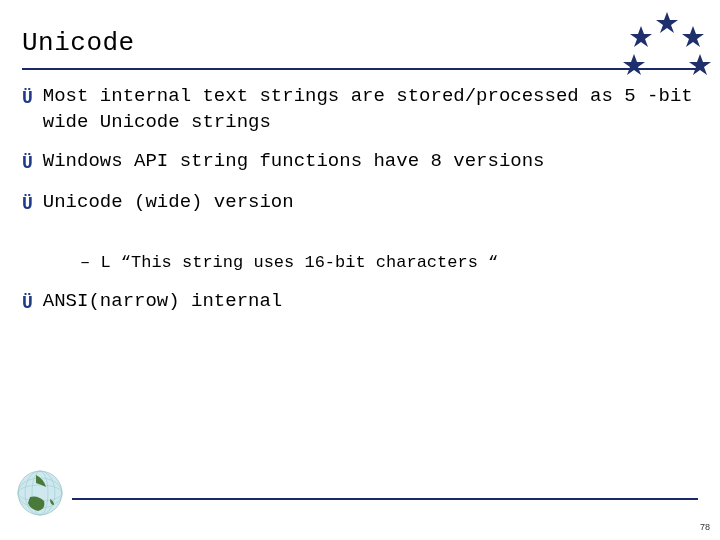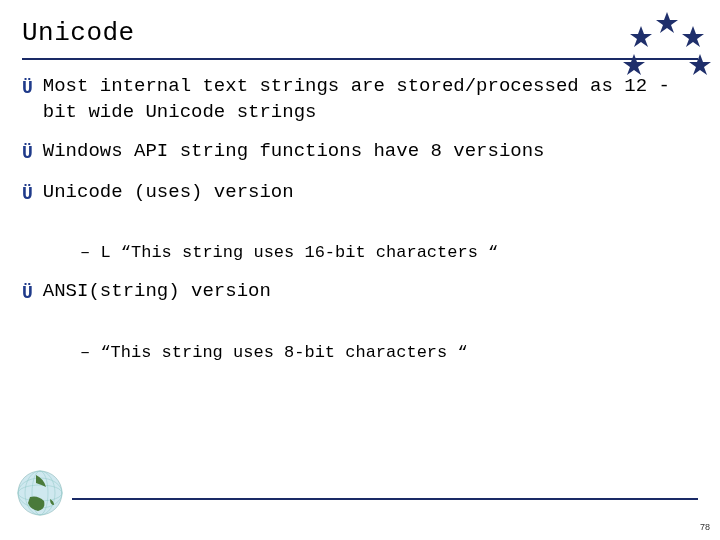--- a/index.html
+++ b/index.html
@@ -6,21 +6,21 @@
   body {
     width: 720px;
     height: 540px;
     background: #fff;
     font-family: "Courier New", monospace;
     color: #000;
     position: relative;
     overflow: hidden;
   }
   .slide {
-    padding: 18px 22px 0 22px;
+    padding: 28px 22px 0 22px;
     position: relative;
     height: 100%;
   }
   .title-row {
     display: flex;
     align-items: flex-start;
     justify-content: space-between;
   }
   .title {
     font-size: 26px;
@@ -112,41 +112,38 @@
         <polygon points="14,42 17,50 25,50 18,55 21,63 14,58 7,63 10,55 3,50 11,50"></polygon>
       </g>
     </svg>
   </div>
 
   <hr class="hr">
 
   <ul class="bullets">
     <li>
       <span class="arrow">Ü</span>
-      <span class="text">Most internal text strings are stored/processed as 12
+      <span class="text">Most internal text strings are stored/processed as 5
 -bit wide Unicode strings</span>
     </li>
     <li>
       <span class="arrow">Ü</span>
       <span class="text">Windows API string functions have 8 versions</span>
     </li>
     <li>
       <span class="arrow">Ü</span>
-      <span class="text">Unicode (uses) version</span>
+      <span class="text">Unicode (wide) version</span>
     </li>
     <ul class="sub">
       <li>L “This string uses 16-bit characters “</li>
     </ul>
     <li>
       <span class="arrow">Ü</span>
-      <span class="text">ANSI(string) version</span>
+      <span class="text">ANSI(narrow) internal</span>
     </li>
-    <ul class="sub">
-      <li> “This string uses 8-bit characters “</li>
-    </ul>
   </ul>
 
   <div class="footer-line"></div>
 
   <div class="globe">
     <svg width="48" height="48" viewBox="0 0 48 48">
       <circle cx="24" cy="24" r="22" fill="#cfe8ef" stroke="#7aa" stroke-width="0.5"></circle>
       <ellipse cx="24" cy="24" rx="22" ry="8" fill="none" stroke="#9cc" stroke-width="0.6"></ellipse>
       <ellipse cx="24" cy="24" rx="22" ry="15" fill="none" stroke="#9cc" stroke-width="0.6"></ellipse>
       <ellipse cx="24" cy="24" rx="8" ry="22" fill="none" stroke="#9cc" stroke-width="0.6"></ellipse>

